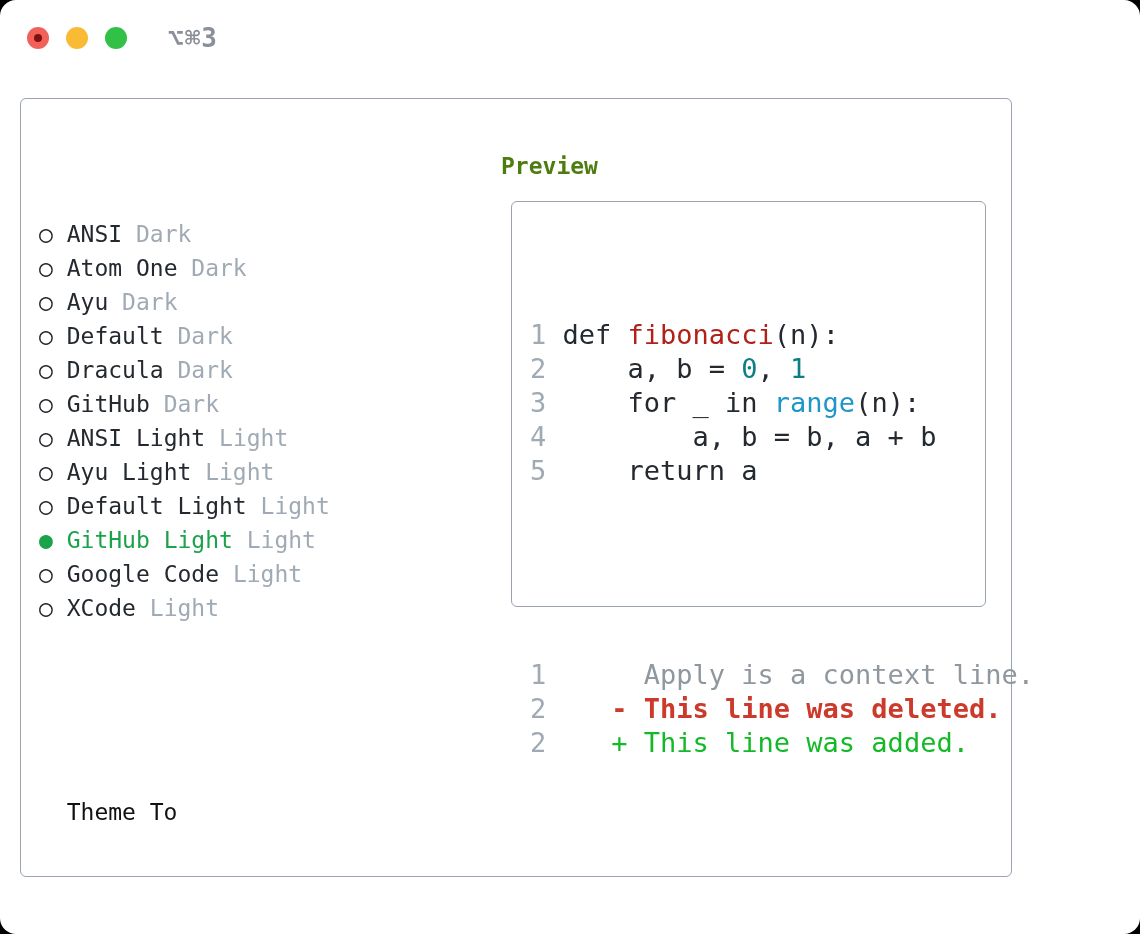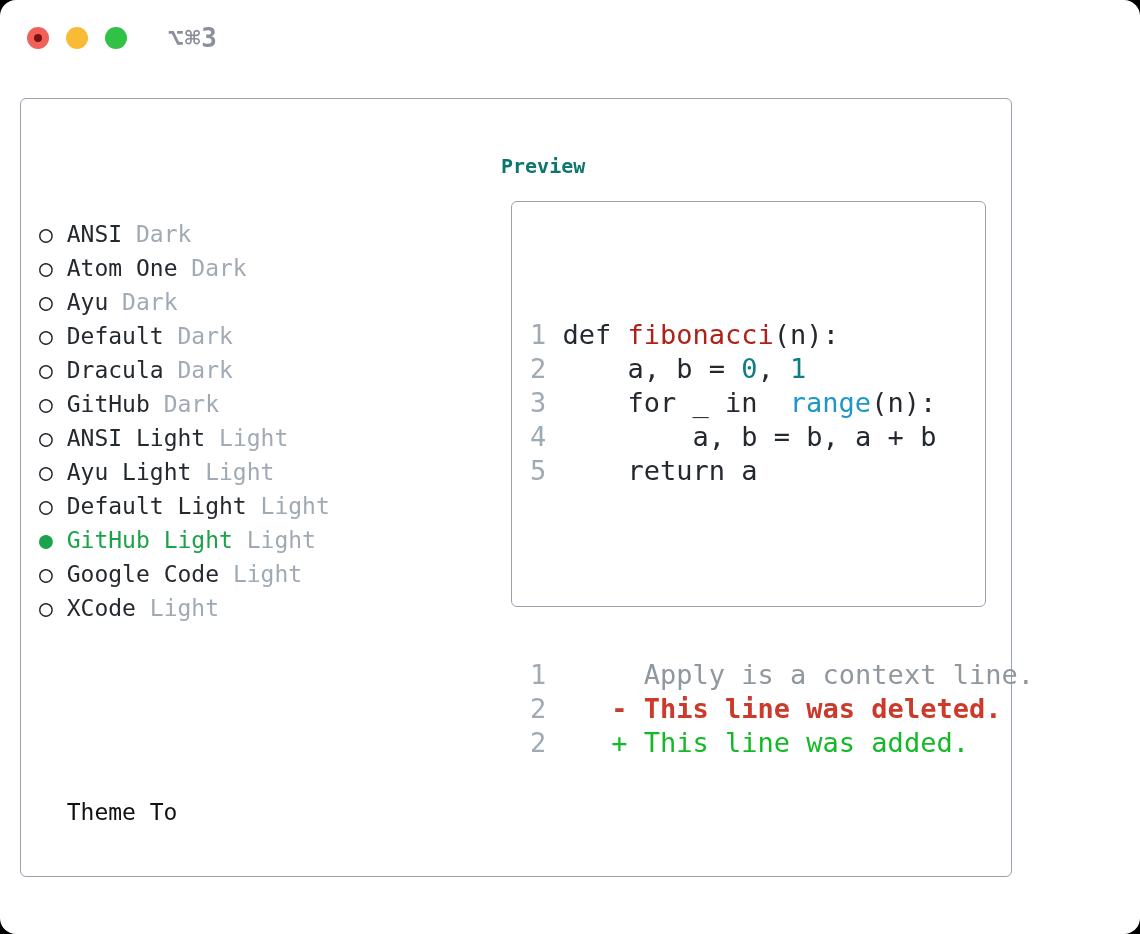--- a/index.html
+++ b/index.html
@@ -47,36 +47,36 @@
   .heading{font-weight:bold;color:#000;}
   .prompt{font-weight:bold;color:#000;}
   .bullet{color:var(--text);}
   .bullet.sel{color:var(--accent);}
   .t-name{color:var(--text);margin-top:7px;}
   .t-name.sel{color:var(--accent);}
   .t-variant{color:var(--muted);}
   .apply-heading{color:#111;}
   
   .preview-heading{
-    position:absolute;left:480px;top:50px;font-size:20px;line-height:34px;
-    font-weight:bold;color:#0f766e;
+    position:absolute;left:480px;top:50px;font-size:23px;line-height:34px;
+    font-weight:bold;color:#4d7c0f;
   }
   .preview-box{
     position:absolute;left:490px;top:102px;width:475px;height:406px;
     border:1.5px solid var(--border);border-radius:6px;background:#fff;
   }
   .code-area{
     position:absolute;left:18px;top:48px;right:8px;
     font-size:27px;line-height:34px;white-space:pre;color:var(--text);
   }
   .seg-ln{color:var(--muted);}
   .seg-code{color:var(--text);}
   .seg-func{color:var(--func);}
   .seg-num{color:var(--num);}
-  .seg-builtin{color:var(--builtin);margin-left:16px;}
+  .seg-builtin{color:var(--builtin);}
   .seg-ctx{color:#8f979f;}
   .seg-del{color:var(--del);font-weight:bold;}
   .seg-add{color:var(--add);}
 </style>
 </head>
 <body>
 
 <div class="window">
 
   <div class="titlebar">

